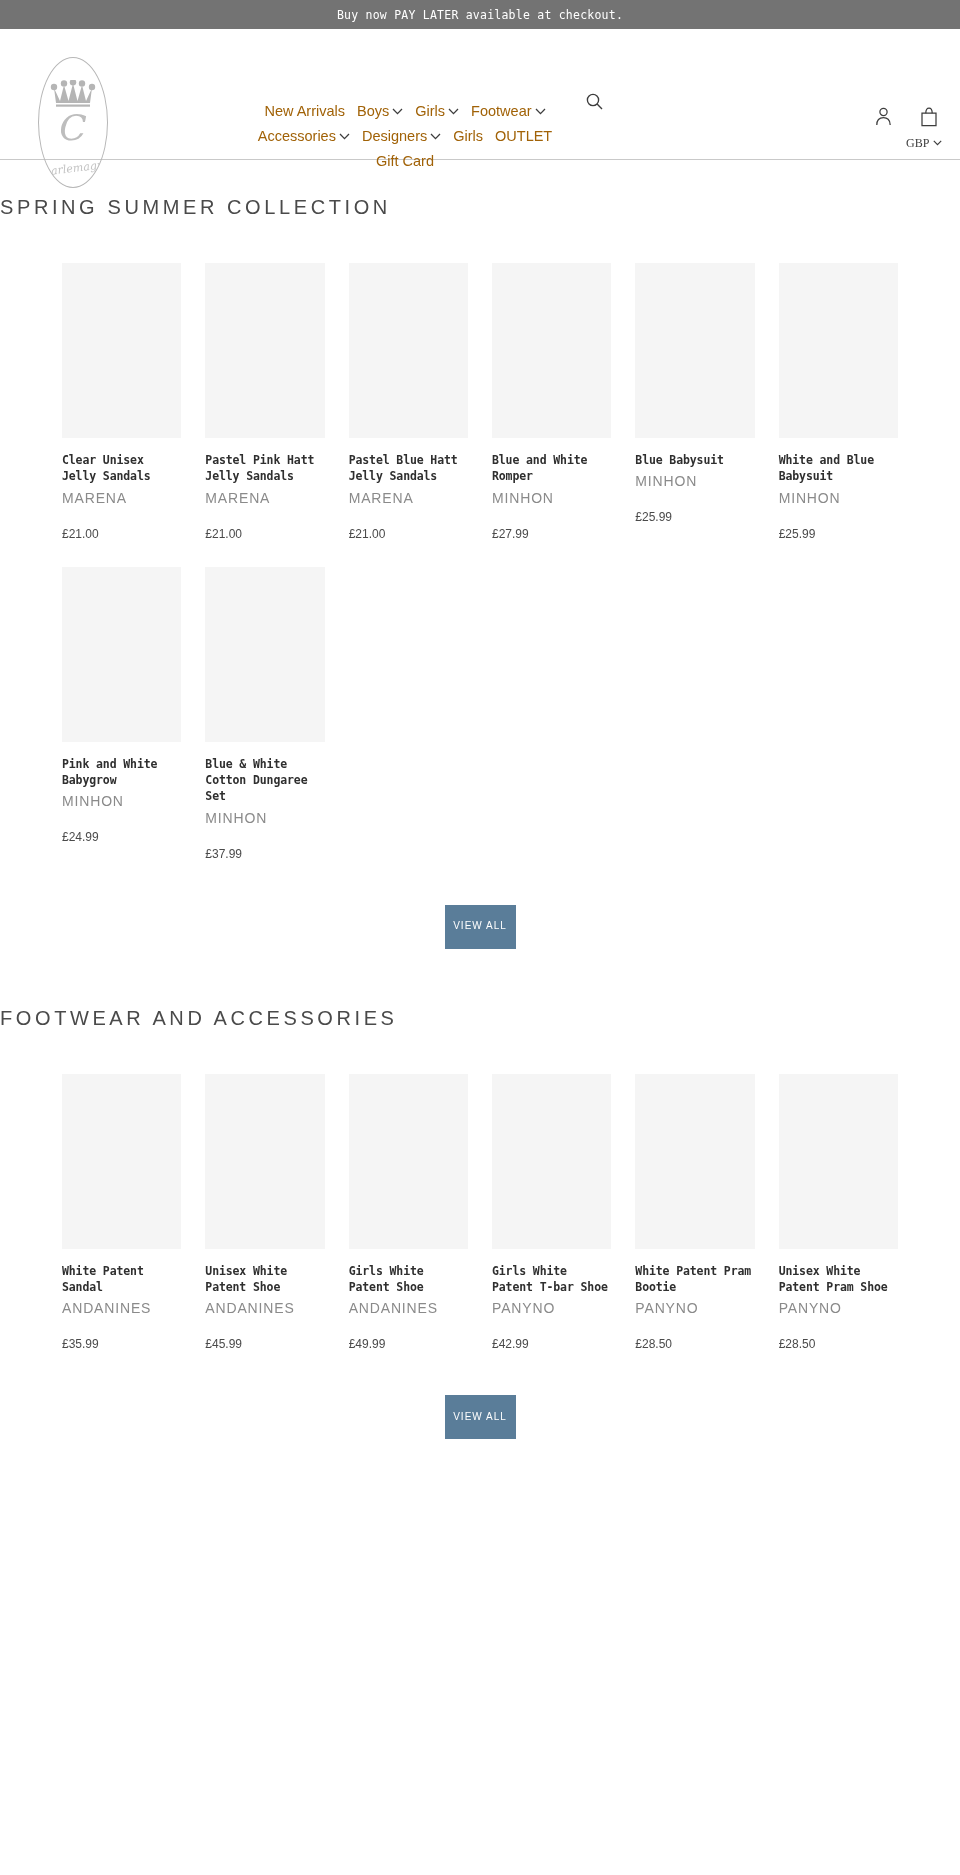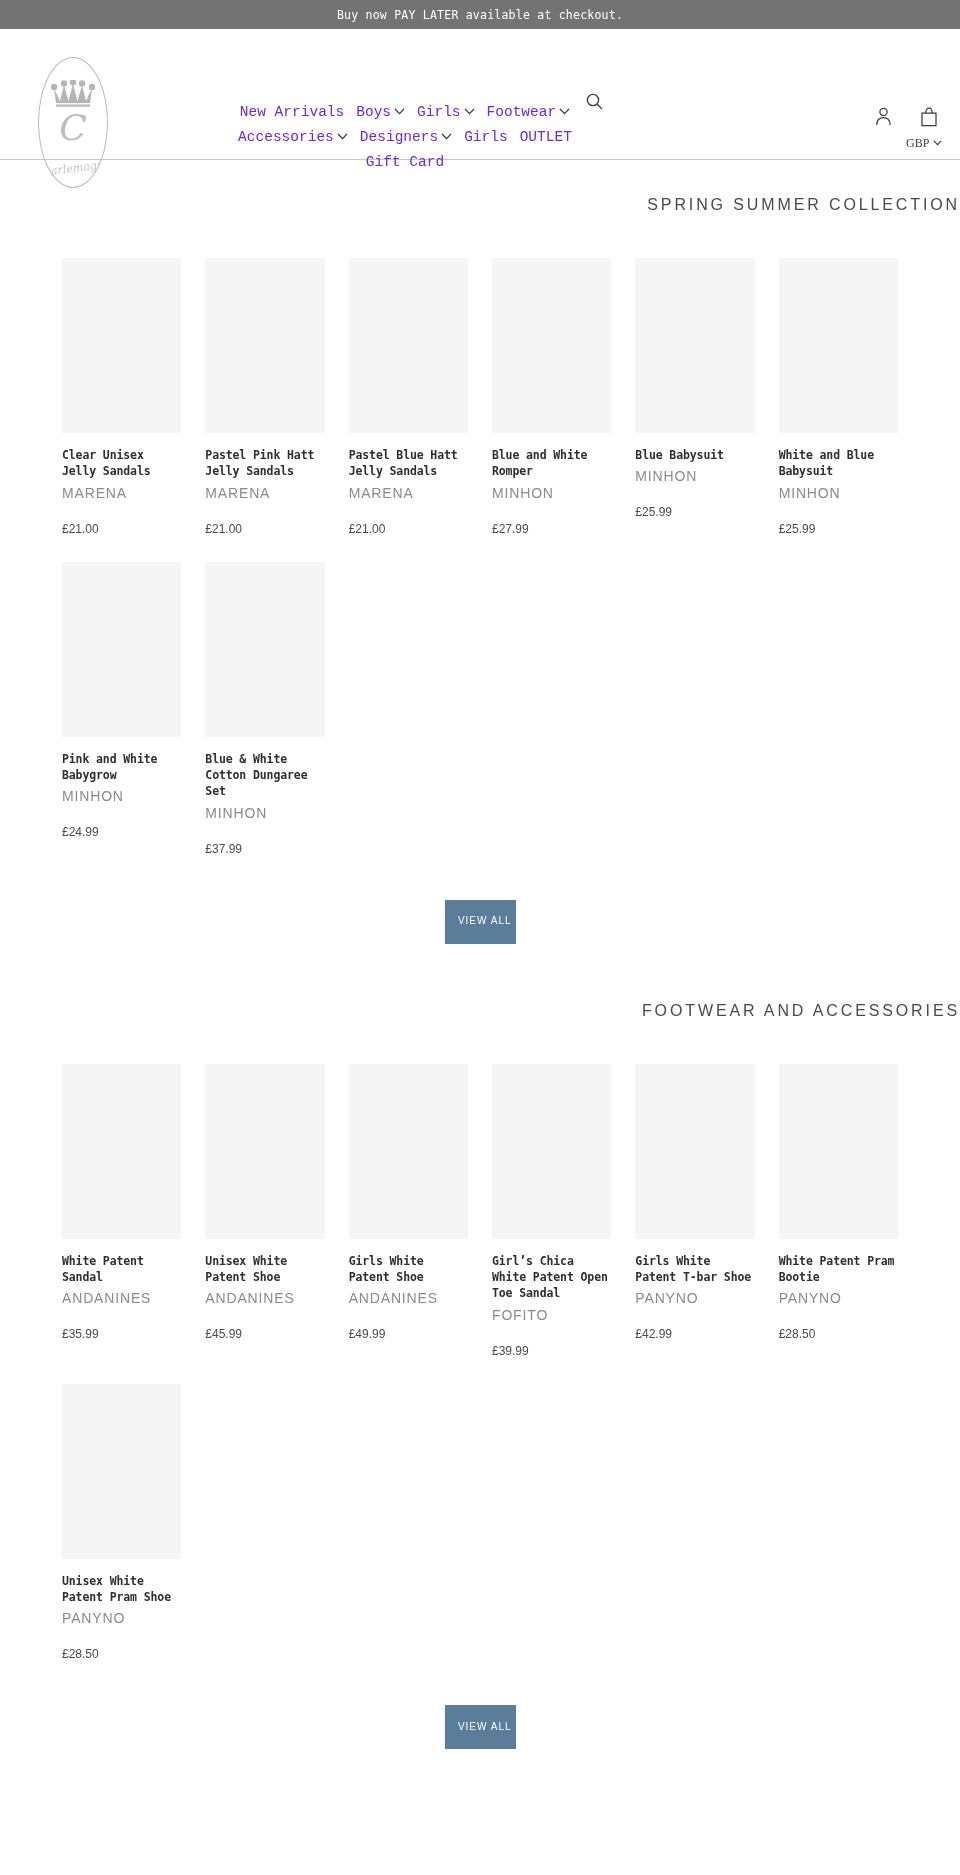--- a/index.html
+++ b/index.html
@@ -81,23 +81,23 @@
 
   .nav {
     position: absolute;
     left: 225px;
     top: 70px;
     width: 360px;
     text-align: center;
     line-height: 1.55;
   }
   .nav a {
-    font-family: Liberation Mono, monospace;
+    font-family: Liberation Sans, sans-serif;
     font-size: 14.5px;
-    color: #6d28d9;
+    color: #a16207;
     text-decoration: none;
     margin: 0 6px;
     white-space: nowrap;
     display: inline-block;
   }
   .nav .caret {
     display: inline-block;
     margin-left: 3px;
     vertical-align: 1px;
   }
@@ -137,23 +137,23 @@
     font-size: 12px;
     color: #3d3d3d;
     cursor: pointer;
     white-space: nowrap;
   }
   .currency .caret { margin-left: 1px; vertical-align: 1px; display:inline-block; }
 
   
   .section { padding-top: 36px; }
   .section-title {
-    text-align: right;
-    font-family: "Liberation Sans", sans-serif;
-    font-size: 16px;
+    text-align: left;
+    font-family: "Liberation Sans", sans-serif;
+    font-size: 20px;
     letter-spacing: 0.18em;
     color: #4a4a4a;
     font-weight: 400;
     margin-bottom: 44px;
   }
 
   .grid {
     display: grid;
     grid-template-columns: repeat(6, 1fr);
     column-gap: 24px;
@@ -201,21 +201,21 @@
     background: #5a7d99;
     color: #ffffff;
     border: 0;
     width: 71px;
     height: 44px;
     font-family: "Liberation Sans", sans-serif;
     font-size: 10px;
     letter-spacing: 0.1em;
     line-height: 1.45;
     cursor: pointer;
-    text-align: right;
+    text-align: center;
     padding: 0 4px;
   }
 
   .section-2 { padding-top: 24px; }
 </style>
 </head>
 <body>
 
 <div class="announcement">
   <span>Buy now PAY LATER available at checkout.</span>
@@ -360,26 +360,20 @@
       <div class="card-price">£45.99</div>
     </a>
     <a href="#" class="card">
       <span class="card-img"></span>
       <div class="card-title">Girls White Patent Shoe</div>
       <div class="card-vendor">ANDANINES</div>
       <div class="card-price">£49.99</div>
     </a>
     <a href="#" class="card">
       <span class="card-img"></span>
-      <div class="card-title">Girl’s Chica White Patent Open Toe Sandal</div>
-      <div class="card-vendor">FOFITO</div>
-      <div class="card-price">£39.99</div>
-    </a>
-    <a href="#" class="card">
-      <span class="card-img"></span>
       <div class="card-title">Girls White Patent T-bar Shoe</div>
       <div class="card-vendor">PANYNO</div>
       <div class="card-price">£42.99</div>
     </a>
     <a href="#" class="card">
       <span class="card-img"></span>
       <div class="card-title">White Patent Pram Bootie</div>
       <div class="card-vendor">PANYNO</div>
       <div class="card-price">£28.50</div>
     </a>

